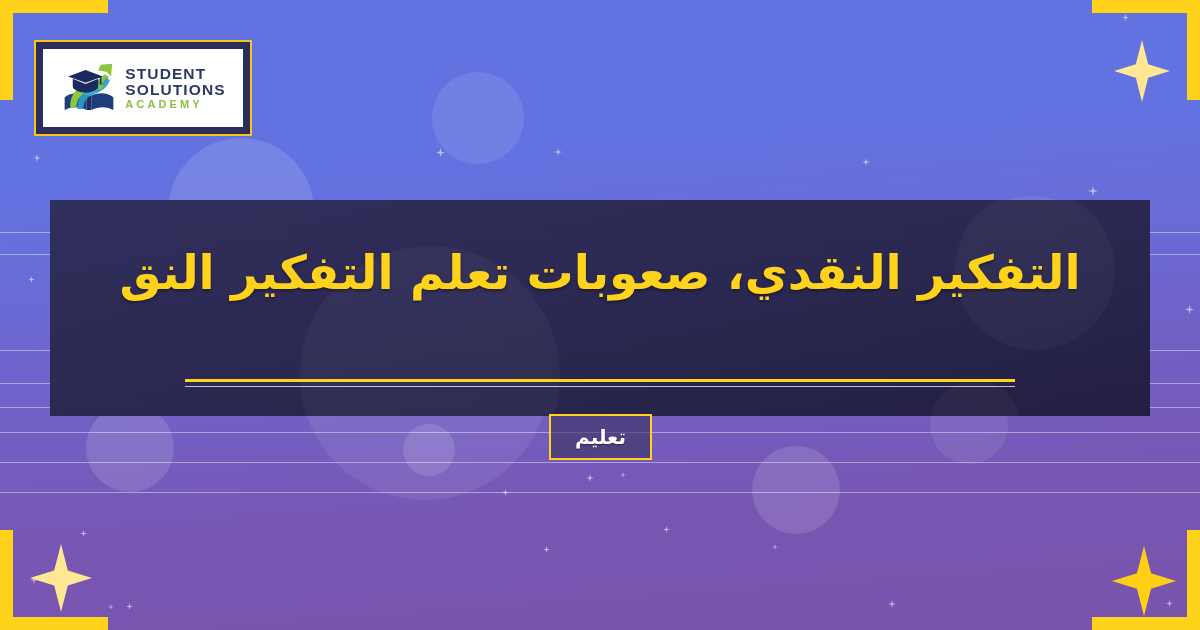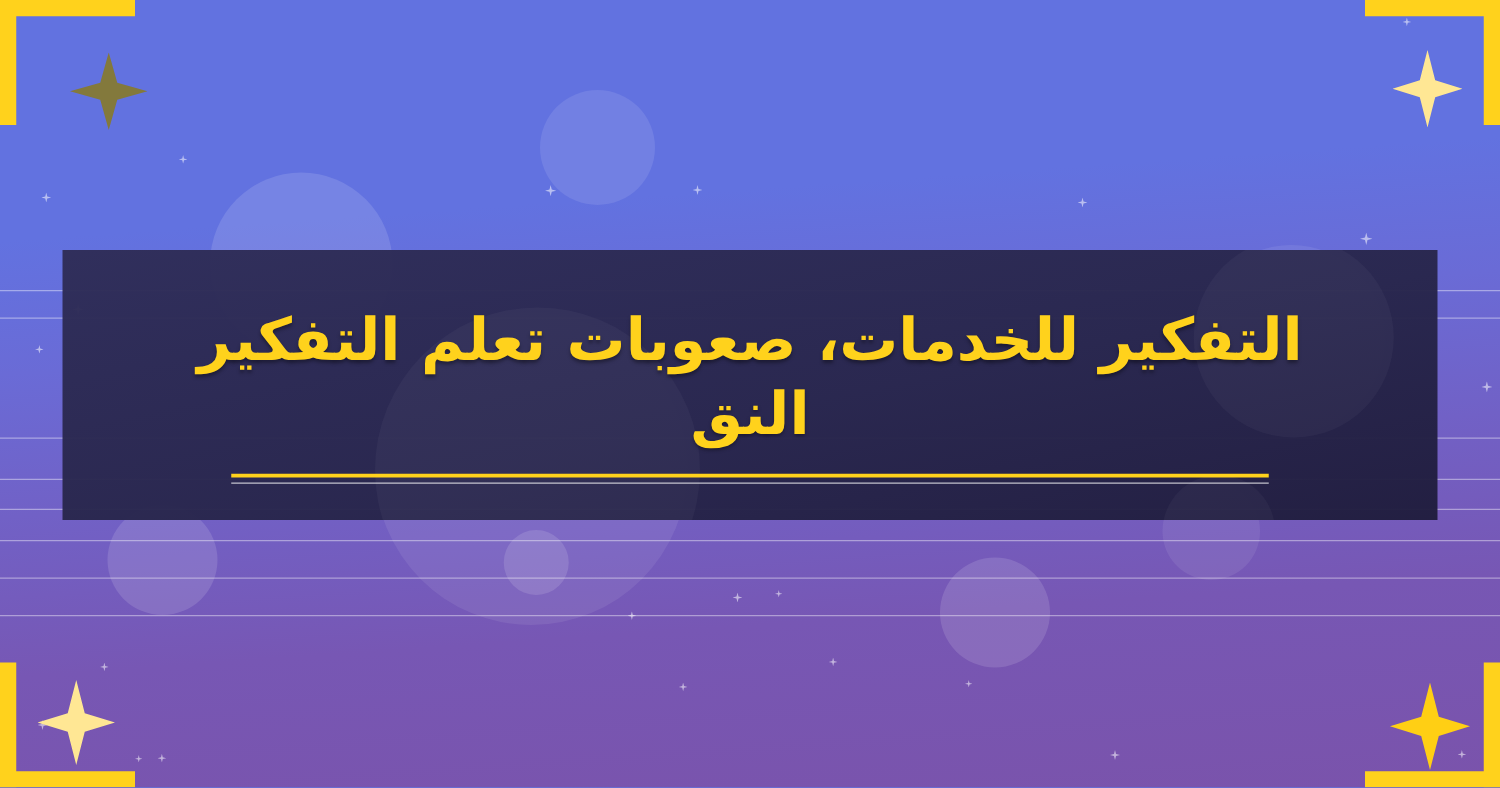--- a/index.html
+++ b/index.html
@@ -216,26 +216,55 @@
   <div class="bracket" style="right:0; bottom:0; width:108px; height:100px;">
     <span style="right:0; bottom:0; width:108px; height:13px;"></span>
     <span style="right:0; bottom:0; width:13px;  height:100px;"></span>
   </div>
 
   <div class="star" style="left:56px;  top:42px;  width:62px; height:62px; background:#8a7a1e; opacity:.85; z-index:5;"></div>
   <div class="star" style="left:1114px;top:40px;  width:56px; height:62px; background:#ffe794;"></div>
   <div class="star" style="left:30px;  top:544px; width:62px; height:68px; background:#ffe794;"></div>
   <div class="star" style="left:1112px;top:546px; width:64px; height:70px; background:#ffcf14;"></div>
 
+  <div id="logo-frame">
+    <div id="logo-card">
+      <svg id="logo-mark" viewBox="0 0 100 100" aria-hidden="true">
+
+        <path d="M8 66 C18 58 32 57 46 63 L46 88 C32 81 18 82 8 88 Z" fill="#1f3d7a"></path>
+        <path d="M92 66 C82 58 68 57 54 63 L54 88 C68 81 82 82 92 88 Z" fill="#1f3d7a"></path>
+        <path d="M46 63 L54 63 L54 88 L46 88 Z" fill="#16305f"></path>
+
+        <path d="M18 84 C16 58 34 44 56 40 C66 38 72 34 76 26 L84 30 C79 44 68 50 56 53 C40 57 29 67 28 84 Z" fill="#8cc63f"></path>
+
+        <path d="M30 86 C30 64 42 54 60 49 C70 46 76 40 79 32 L86 36 C82 48 73 55 62 59 C48 64 40 72 40 86 Z" fill="#2d9cc9" opacity=".92"></path>
+
+        <path d="M70 10 L90 8 L88 30 L80 22 L66 20 Z" fill="#8cc63f"></path>
+
+        <path d="M14 30 L44 19 L74 30 L44 41 Z" fill="#1b2a5e"></path>
+        <path d="M22 34 L22 48 C22 54 36 58 44 58 C52 58 66 54 66 48 L66 34 L44 43 Z" fill="#1b2a5e"></path>
+        <path d="M70 31 L70 46" stroke="#1b2a5e" stroke-width="3" fill="none"></path>
+        <circle cx="70" cy="48" r="4" fill="#8cc63f"></circle>
+      </svg>
+      <div id="logo-words">
+        <div class="l1">STUDENT</div>
+        <div class="l2">SOLUTIONS</div>
+        <div class="l3">ACADEMY</div>
+      </div>
+    </div>
+  </div>
 
 
   <div id="title-panel">
     <div class="glow" style="left:250px; top:46px;  width:260px; height:260px;"></div>
     <div class="glow" style="left:905px; top:-10px; width:160px; height:160px;"></div>
     <div class="glow" style="left:880px; top:180px; width:90px;  height:90px;"></div>
-    <div id="title-text">التفكير للخدمات، صعوبات تعلم التفكير النق</div>
+    <div id="title-text">التفكير النقدي، صعوبات تعلم التفكير النق</div>
     <div id="title-underline"></div>
     <div id="title-underline2"></div>
   </div>
 
+  <div id="badge">
+    <span>تعليم</span>
+  </div>
 
 
 </div>
 
 </body></html>

